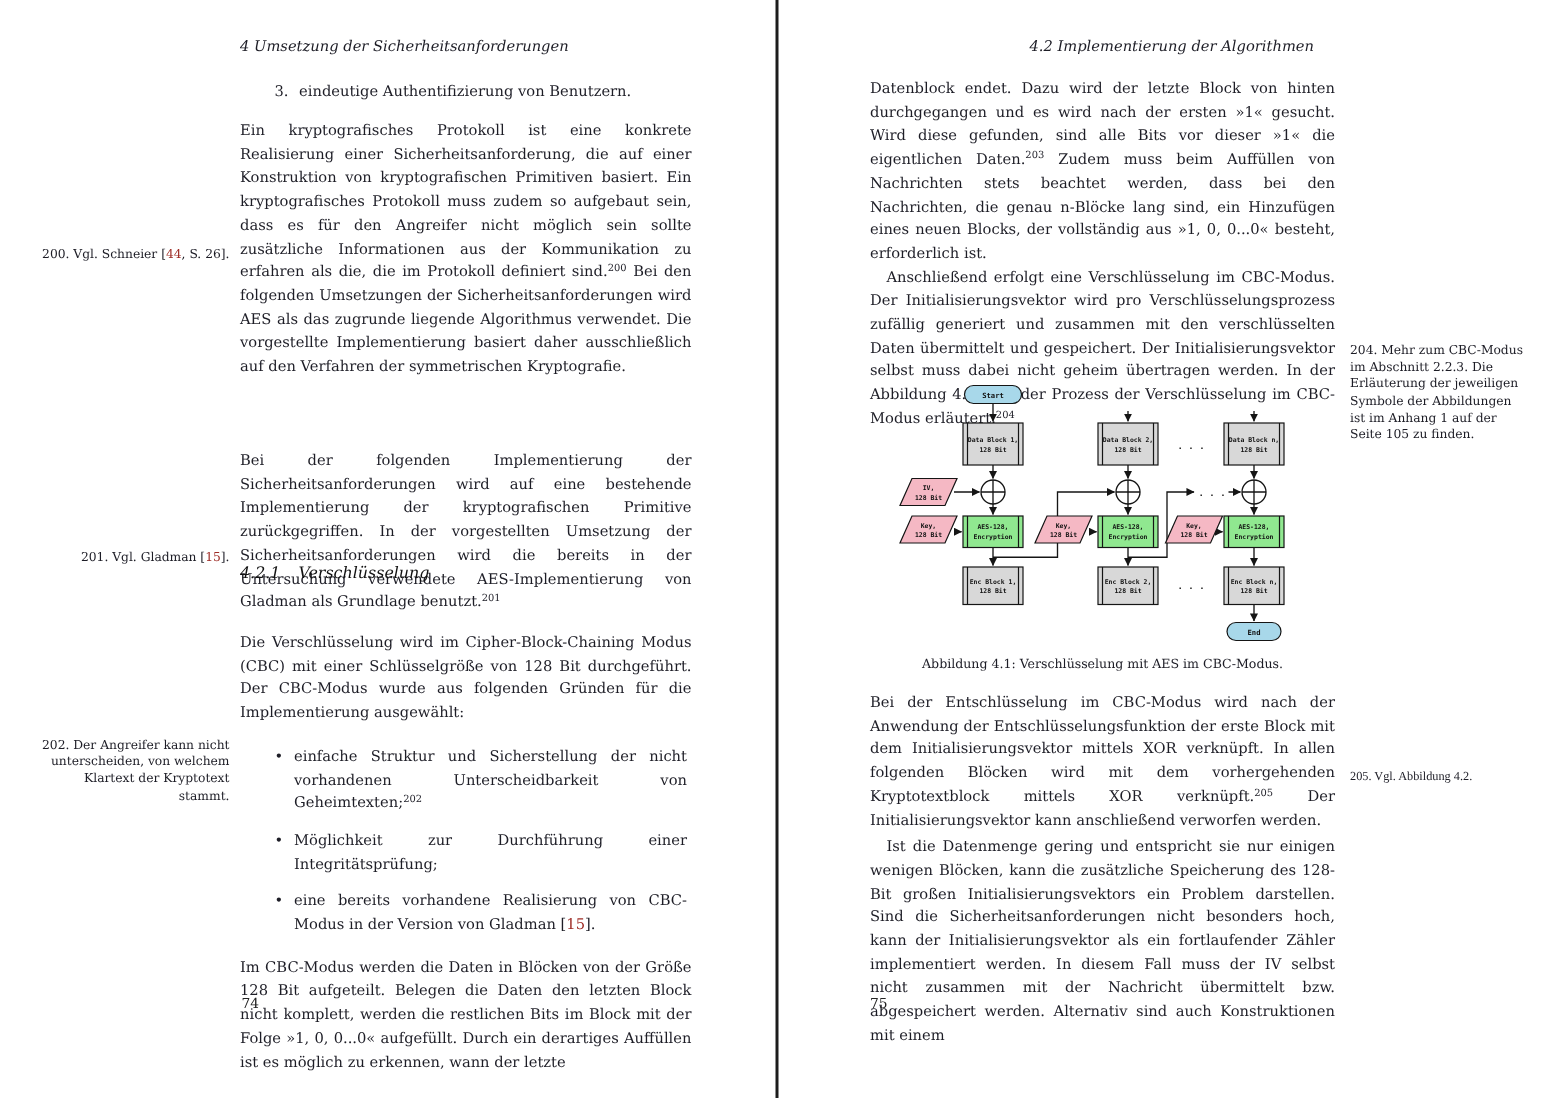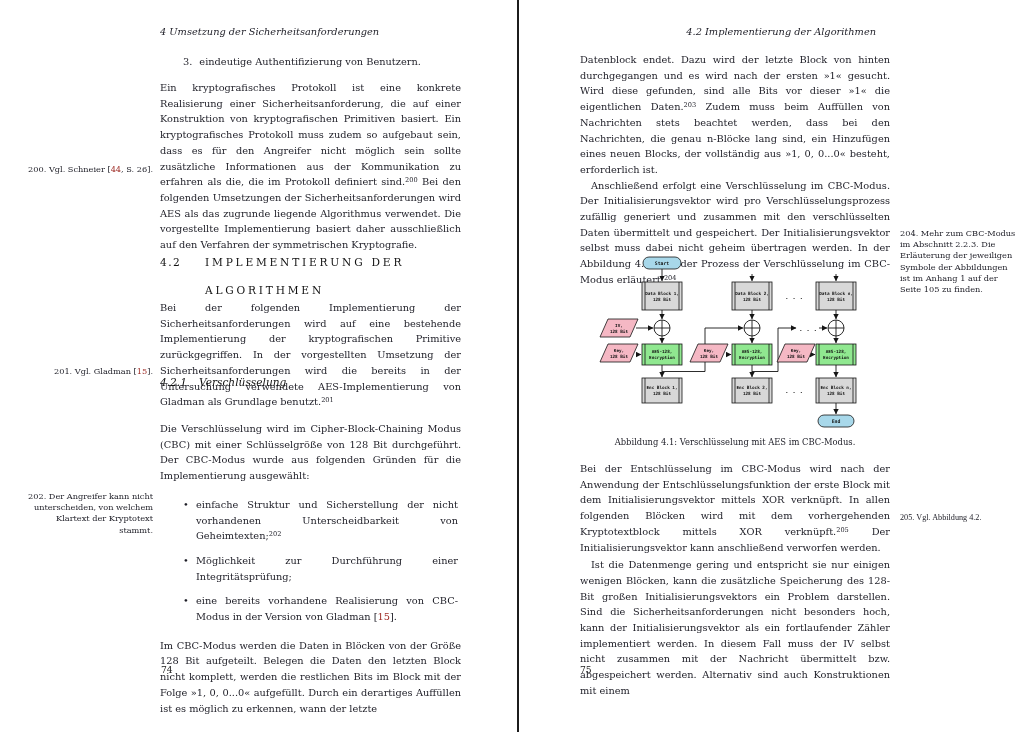--- a/index.html
+++ b/index.html
@@ -47,24 +47,20 @@
   </div>
 
   <div class="para abs" style="left:160px;top:80px;width:301px;">
     <span>Ein kryptografisches Protokoll ist eine konkrete Realisierung einer Sicherheitsanforderung, die auf einer Konstruktion von kryptografischen Primitiven basiert. Ein kryptografisches Protokoll muss zudem so aufgebaut sein, dass es für den Angreifer nicht möglich sein sollte zusätzliche Informationen aus der Kommunikation zu erfahren als die, die im Protokoll definiert sind.</span><sup class="fn">200</sup><span> Bei den folgenden Umsetzungen der Sicherheitsanforderungen wird AES als das zugrunde liegende Algorithmus verwendet. Die vorgestellte Implementierung basiert daher ausschließlich auf den Verfahren der symmetrischen Kryptografie.</span>
   </div>
 
   <div class="note note-left" style="left:26px;top:164px;width:127px;">
     <span>200. Vgl. Schneier [</span><span class="cite">44</span><span>, S. 26].</span>
   </div>
 
-  <div class="sec-head" style="left:160px;top:249px;">
-    <span class="sec-num">4.2</span>
-    <span class="sec-title">IMPLEMENTIERUNG DER ALGORITHMEN</span>
-  </div>
 
   <div class="para abs" style="left:160px;top:300px;width:301px;">
     <span>Bei der folgenden Implementierung der Sicherheitsanforderungen wird auf eine bestehende Implementierung der kryptografischen Primitive zurückgegriffen. In der vorgestellten Umsetzung der Sicherheitsanforderungen wird die bereits in der Untersuchung verwendete AES-Implementierung von Gladman als Grundlage benutzt.</span><sup class="fn">201</sup>
   </div>
 
   <div class="note note-left" style="left:26px;top:366px;width:127px;">
     <span>201. Vgl. Gladman [</span><span class="cite">15</span><span>].</span>
   </div>
 
   <div class="subsec" style="left:160px;top:376px;">

